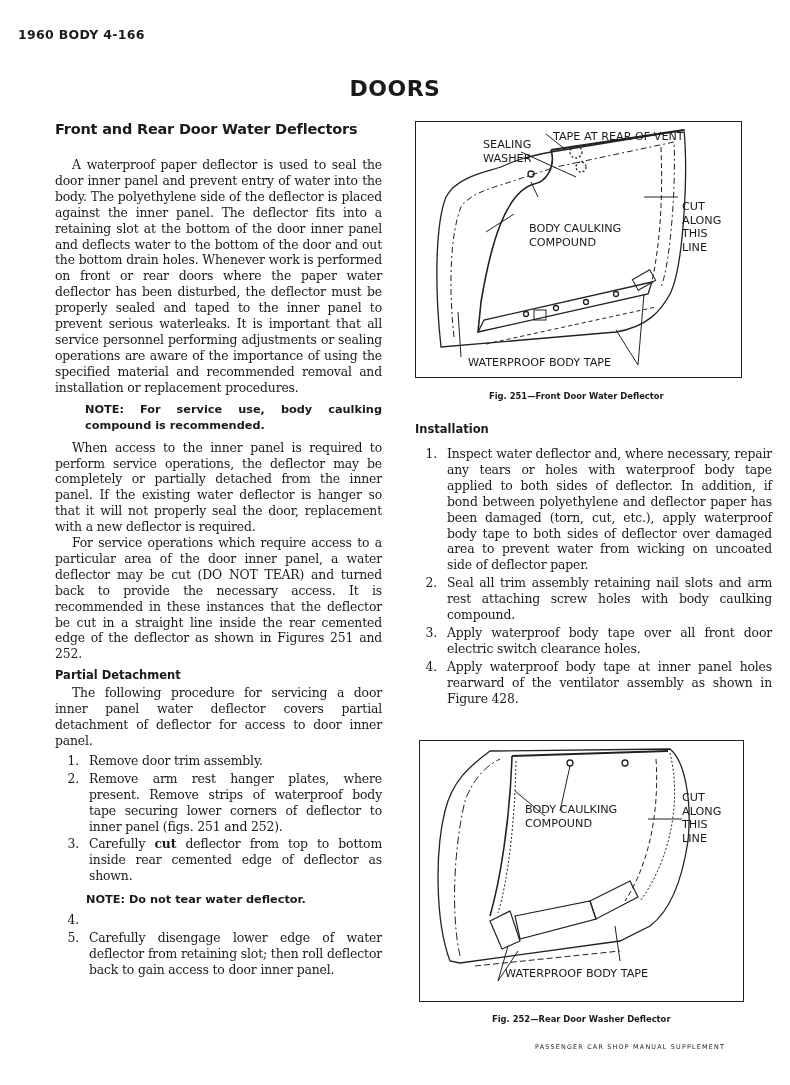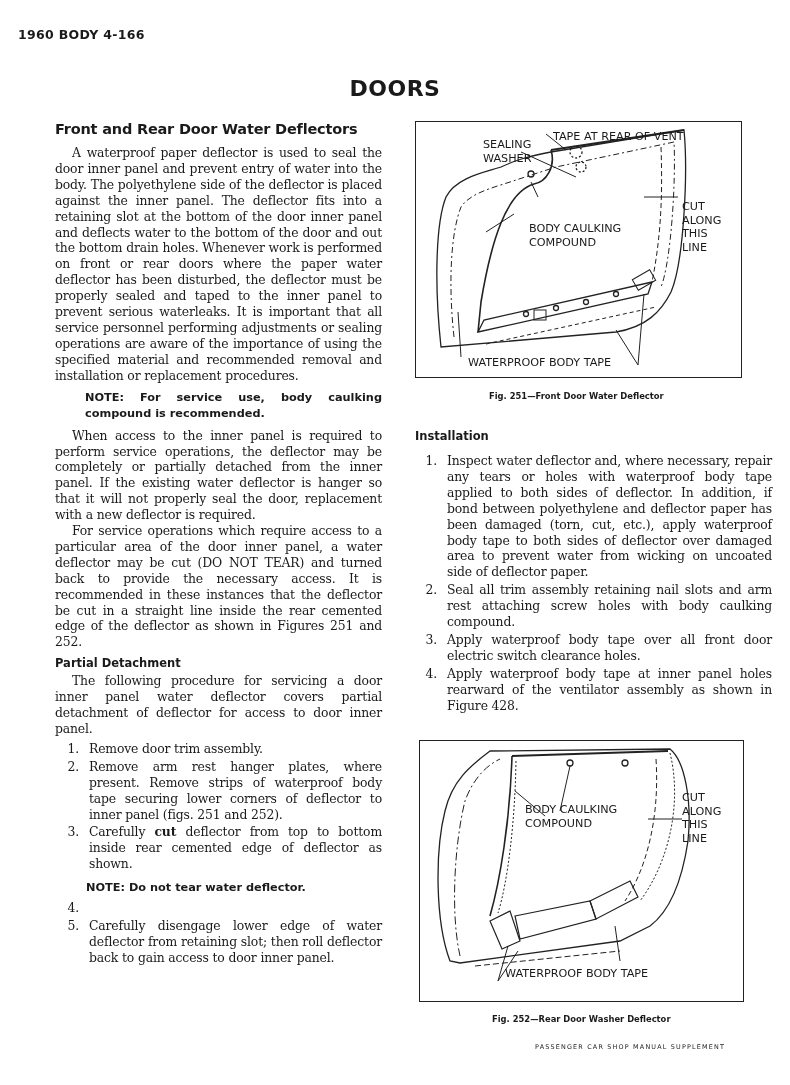--- a/index.html
+++ b/index.html
@@ -15,21 +15,21 @@
   }
   .page-title {
     position: absolute; left: 0; width: 790px; top: 76px; text-align: center;
     font-family: "DejaVu Sans", "Liberation Sans", sans-serif;
     font-weight: bold; font-size: 22px; letter-spacing: 0.5px;
   }
   .col-left { position: absolute; left: 55px; top: 121px; width: 327px; }
   .col-right { position: absolute; left: 415px; top: 422px; width: 357px; }
   .section-heading {
     font-family: "DejaVu Sans", "Liberation Sans", sans-serif;
-    font-weight: bold; font-size: 14.5px; margin: 0 0 8px 0; letter-spacing: -0.2px;
+    font-weight: bold; font-size: 14.5px; margin: 0 0 20px 0; letter-spacing: -0.2px;
   }
   .sub-heading {
     font-family: "DejaVu Sans", "Liberation Sans", sans-serif;
     font-weight: bold; font-size: 11.5px; margin: 6px 0 3px 0;
   }
   p.body {
     font-size: 12.4px; line-height: 15.9px; margin: 0; text-align: justify;
     text-indent: 17px; letter-spacing: -0.15px;
   }
   .note {
@@ -152,21 +152,21 @@
 ALONG
 THIS
 LINE</div>
   <div class="fig-label" style="left:113px;top:100px;">BODY CAULKING
 COMPOUND</div>
   <div class="fig-label" style="left:52px;top:234px;">WATERPROOF BODY TAPE</div>
 </div>
 <div class="caption cap1">Fig. 251—Front Door Water Deflector</div>
 
 <div class="col-right">
-  <div class="sub-heading" style="margin-top:7px;margin-bottom:10px;">Installation</div>
+  <div class="sub-heading" style="margin-top:0;margin-bottom:10px;">Installation</div>
   <ol class="steps">
     <li>
       <span class="num">1.</span>
       <span class="txt">Inspect water deflector and, where necessary, repair any tears or holes with waterproof body tape applied to both sides of deflector. In addition, if bond between polyethylene and deflector paper has been damaged (torn, cut, etc.), apply waterproof body tape to both sides of deflector over damaged area to prevent water from wicking on uncoated side of deflector paper.</span>
     </li>
     <li>
       <span class="num">2.</span>
       <span class="txt">Seal all trim assembly retaining nail slots and arm rest attaching screw holes with body caulking compound.</span>
     </li>
     <li>

